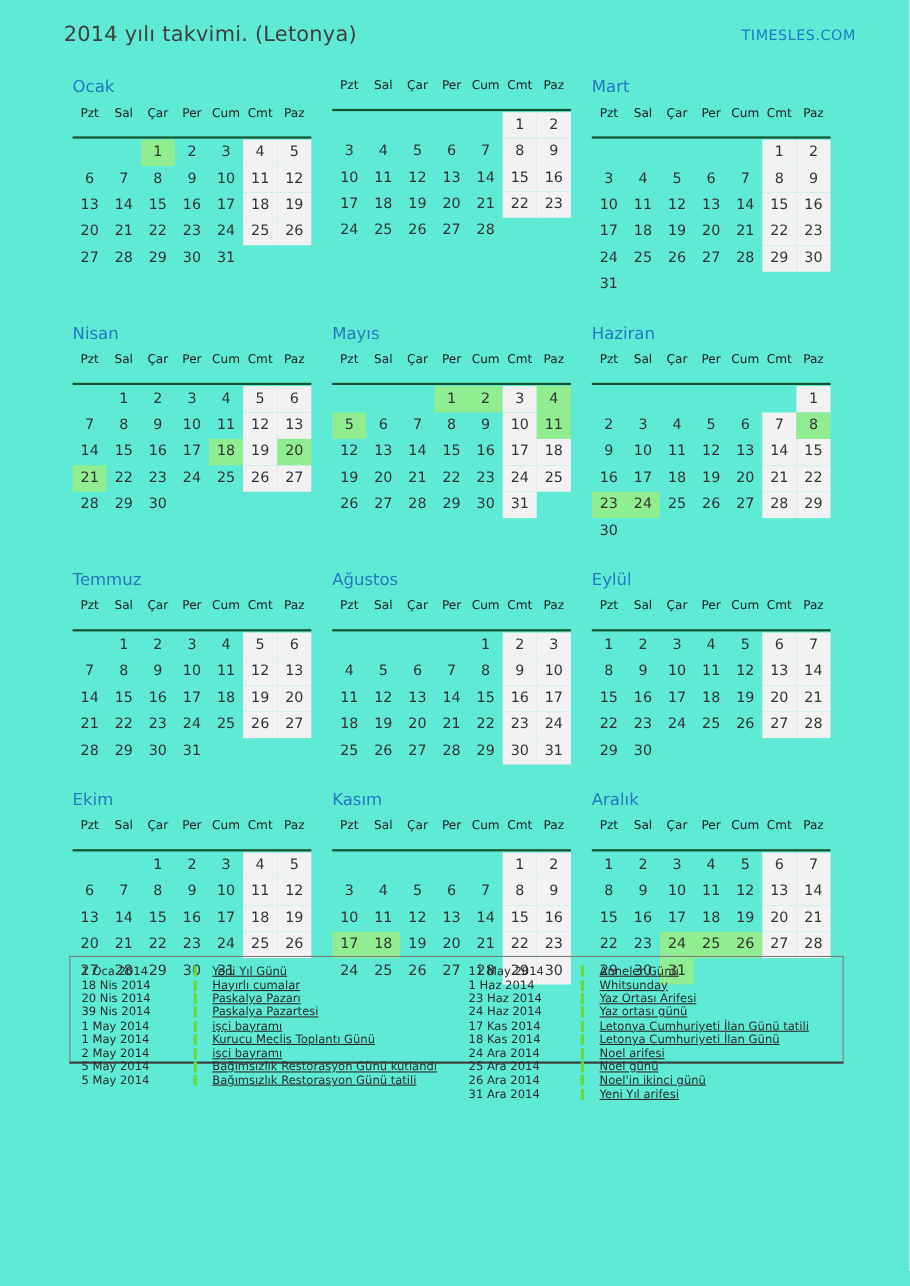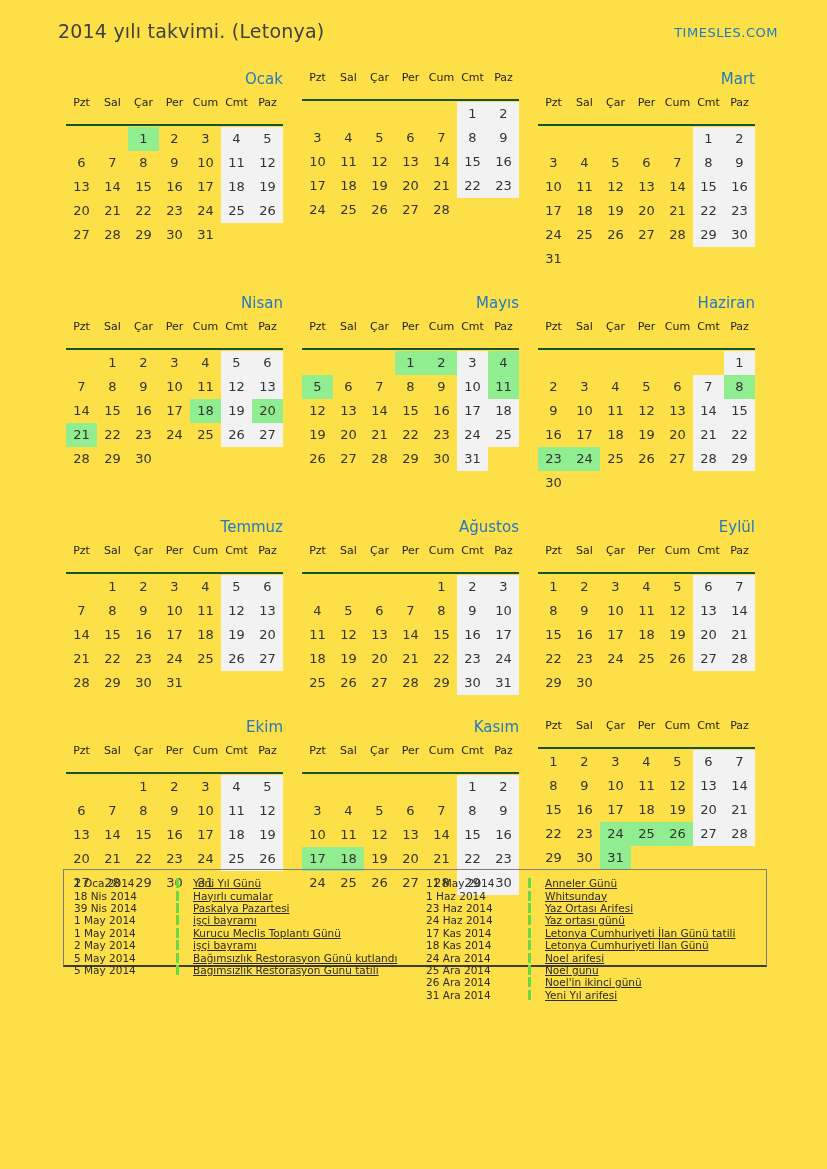--- a/index.html
+++ b/index.html
@@ -6,21 +6,21 @@
   html, body { background: #ffffff; }
   body {
     font-family: "DejaVu Sans", "Liberation Sans", sans-serif;
     color: #333;
     width: 827px;
   }
   .page {
     position: relative;
     width: 827px;
     height: 1169px;
-    background: #fde047;
+    background: #5eead4;
     overflow: hidden;
   }
   .page-title {
     position: absolute;
     left: 58px;
     top: 20px;
     font-size: 19px;
     font-weight: 400;
     color: #404040;
     letter-spacing: 0.2px;
@@ -40,21 +40,21 @@
     left: 66px;
     top: 70px;
     width: 689px;
     display: grid;
     grid-template-columns: repeat(3, 217px);
     column-gap: 19px;
     row-gap: 23px;
   }
   .month { width: 217px; }
   .month-title {
-    text-align: right;
+    text-align: left;
     font-size: 15px;
     line-height: 18px;
     color: #2479c0;
     margin-bottom: 7px;
   }
   .dow-row {
     display: grid;
     grid-template-columns: repeat(7, 31px);
     border-bottom: 2px solid #14532d;
     padding-bottom: 14px;
@@ -765,20 +765,21 @@
           <div class="day">24</div>
           <div class="day">25</div>
           <div class="day">26</div>
           <div class="day">27</div>
           <div class="day">28</div>
           <div class="day weekend">29</div>
           <div class="day weekend">30</div>
         </div>
       </div>
       <div class="month">
+        <div class="month-title">Aralık</div>
         <div class="dow-row">
           <div class="dow">Pzt</div>
           <div class="dow">Sal</div>
           <div class="dow">Çar</div>
           <div class="dow">Per</div>
           <div class="dow">Cum</div>
           <div class="dow">Cmt</div>
           <div class="dow">Paz</div>
         </div>
         <div class="week-row">
@@ -835,20 +836,25 @@
           <span class="legend-date">1 Oca 2014</span>
           <span class="legend-marker"></span>
           <span class="legend-label">Yeni Yıl Günü</span>
         </div>
         <div class="legend-row">
           <span class="legend-date">18 Nis 2014</span>
           <span class="legend-marker"></span>
           <span class="legend-label">Hayırlı cumalar</span>
         </div>
         <div class="legend-row">
+          <span class="legend-date">20 Nis 2014</span>
+          <span class="legend-marker"></span>
+          <span class="legend-label">Paskalya Pazarı</span>
+        </div>
+        <div class="legend-row">
           <span class="legend-date">39 Nis 2014</span>
           <span class="legend-marker"></span>
           <span class="legend-label">Paskalya Pazartesi</span>
         </div>
         <div class="legend-row">
           <span class="legend-date">1 May 2014</span>
           <span class="legend-marker"></span>
           <span class="legend-label">işçi bayramı</span>
         </div>
         <div class="legend-row">

